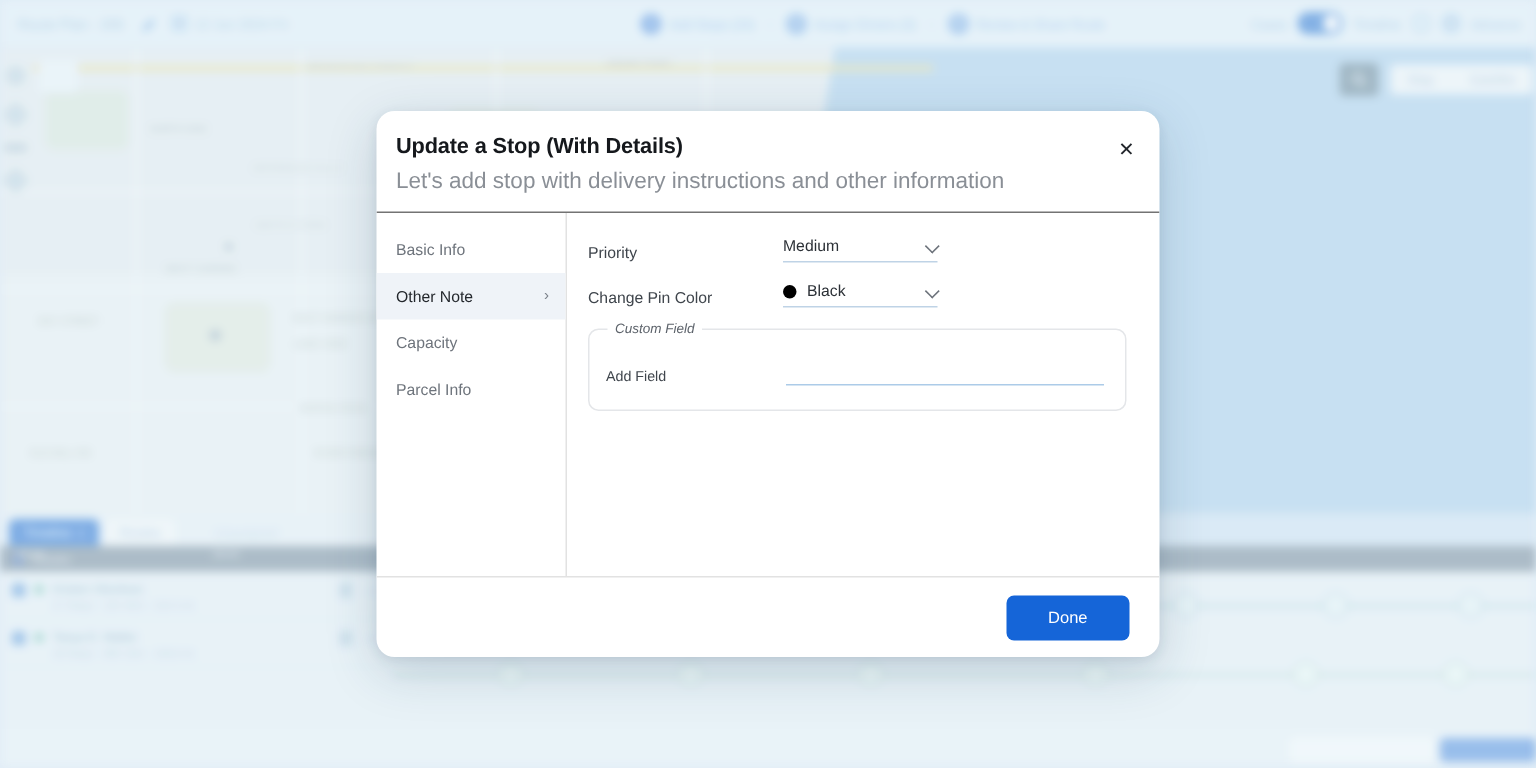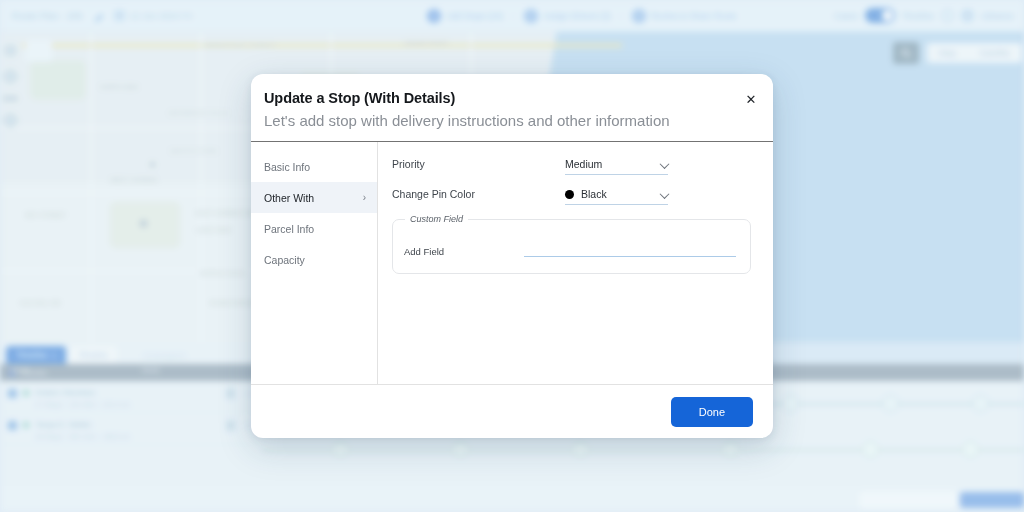--- a/index.html
+++ b/index.html
@@ -249,21 +249,21 @@
     height: 31px; display: flex; align-items: center;
     padding: 0 11px 0 13px;
     font-size: 10.5px; color: #6e747c; cursor: pointer;
   }
   .nav-item.active {
     background: #eff3f8; color: #23272c;
   }
   .nav-item .chev { margin-left: auto; font-size: 10px; color: #7b818a; }
 
   .form { flex: 1; padding: 16px 20px 0 14px; }
-  .frow { display: flex; align-items: flex-start; margin-bottom: 13px; gap: 43px; }
+  .frow { display: flex; align-items: flex-end; margin-bottom: 13px; }
   .flabel { width: 130px; font-size: 10.5px; color: #3f454c; flex-shrink: 0; }
 
   .select {
     width: 103px; position: relative;
     border-bottom: 1px solid #bfd3e6;
     padding: 0 14px 4px 0;
     display: flex; align-items: center; gap: 7px;
     cursor: pointer;
   }
   .select .val { font-size: 10.5px; color: #2b3036; }
@@ -520,28 +520,28 @@
     <button class="close-btn">✕</button>
   </div>
 
   <div class="modal-body">
 
     <div class="nav">
       <div class="nav-item">
         <span>Basic Info</span>
       </div>
       <div class="nav-item active">
-        <span>Other With</span>
+        <span>Other Note</span>
         <span class="chev">›</span>
+      </div>
+      <div class="nav-item">
+        <span>Capacity</span>
       </div>
       <div class="nav-item">
         <span>Parcel Info</span>
-      </div>
-      <div class="nav-item">
-        <span>Capacity</span>
       </div>
     </div>
 
     <div class="form">
 
       <div class="frow">
         <span class="flabel">Priority</span>
         <div class="select">
           <span class="val">Medium</span>
           <span class="chev"></span>

